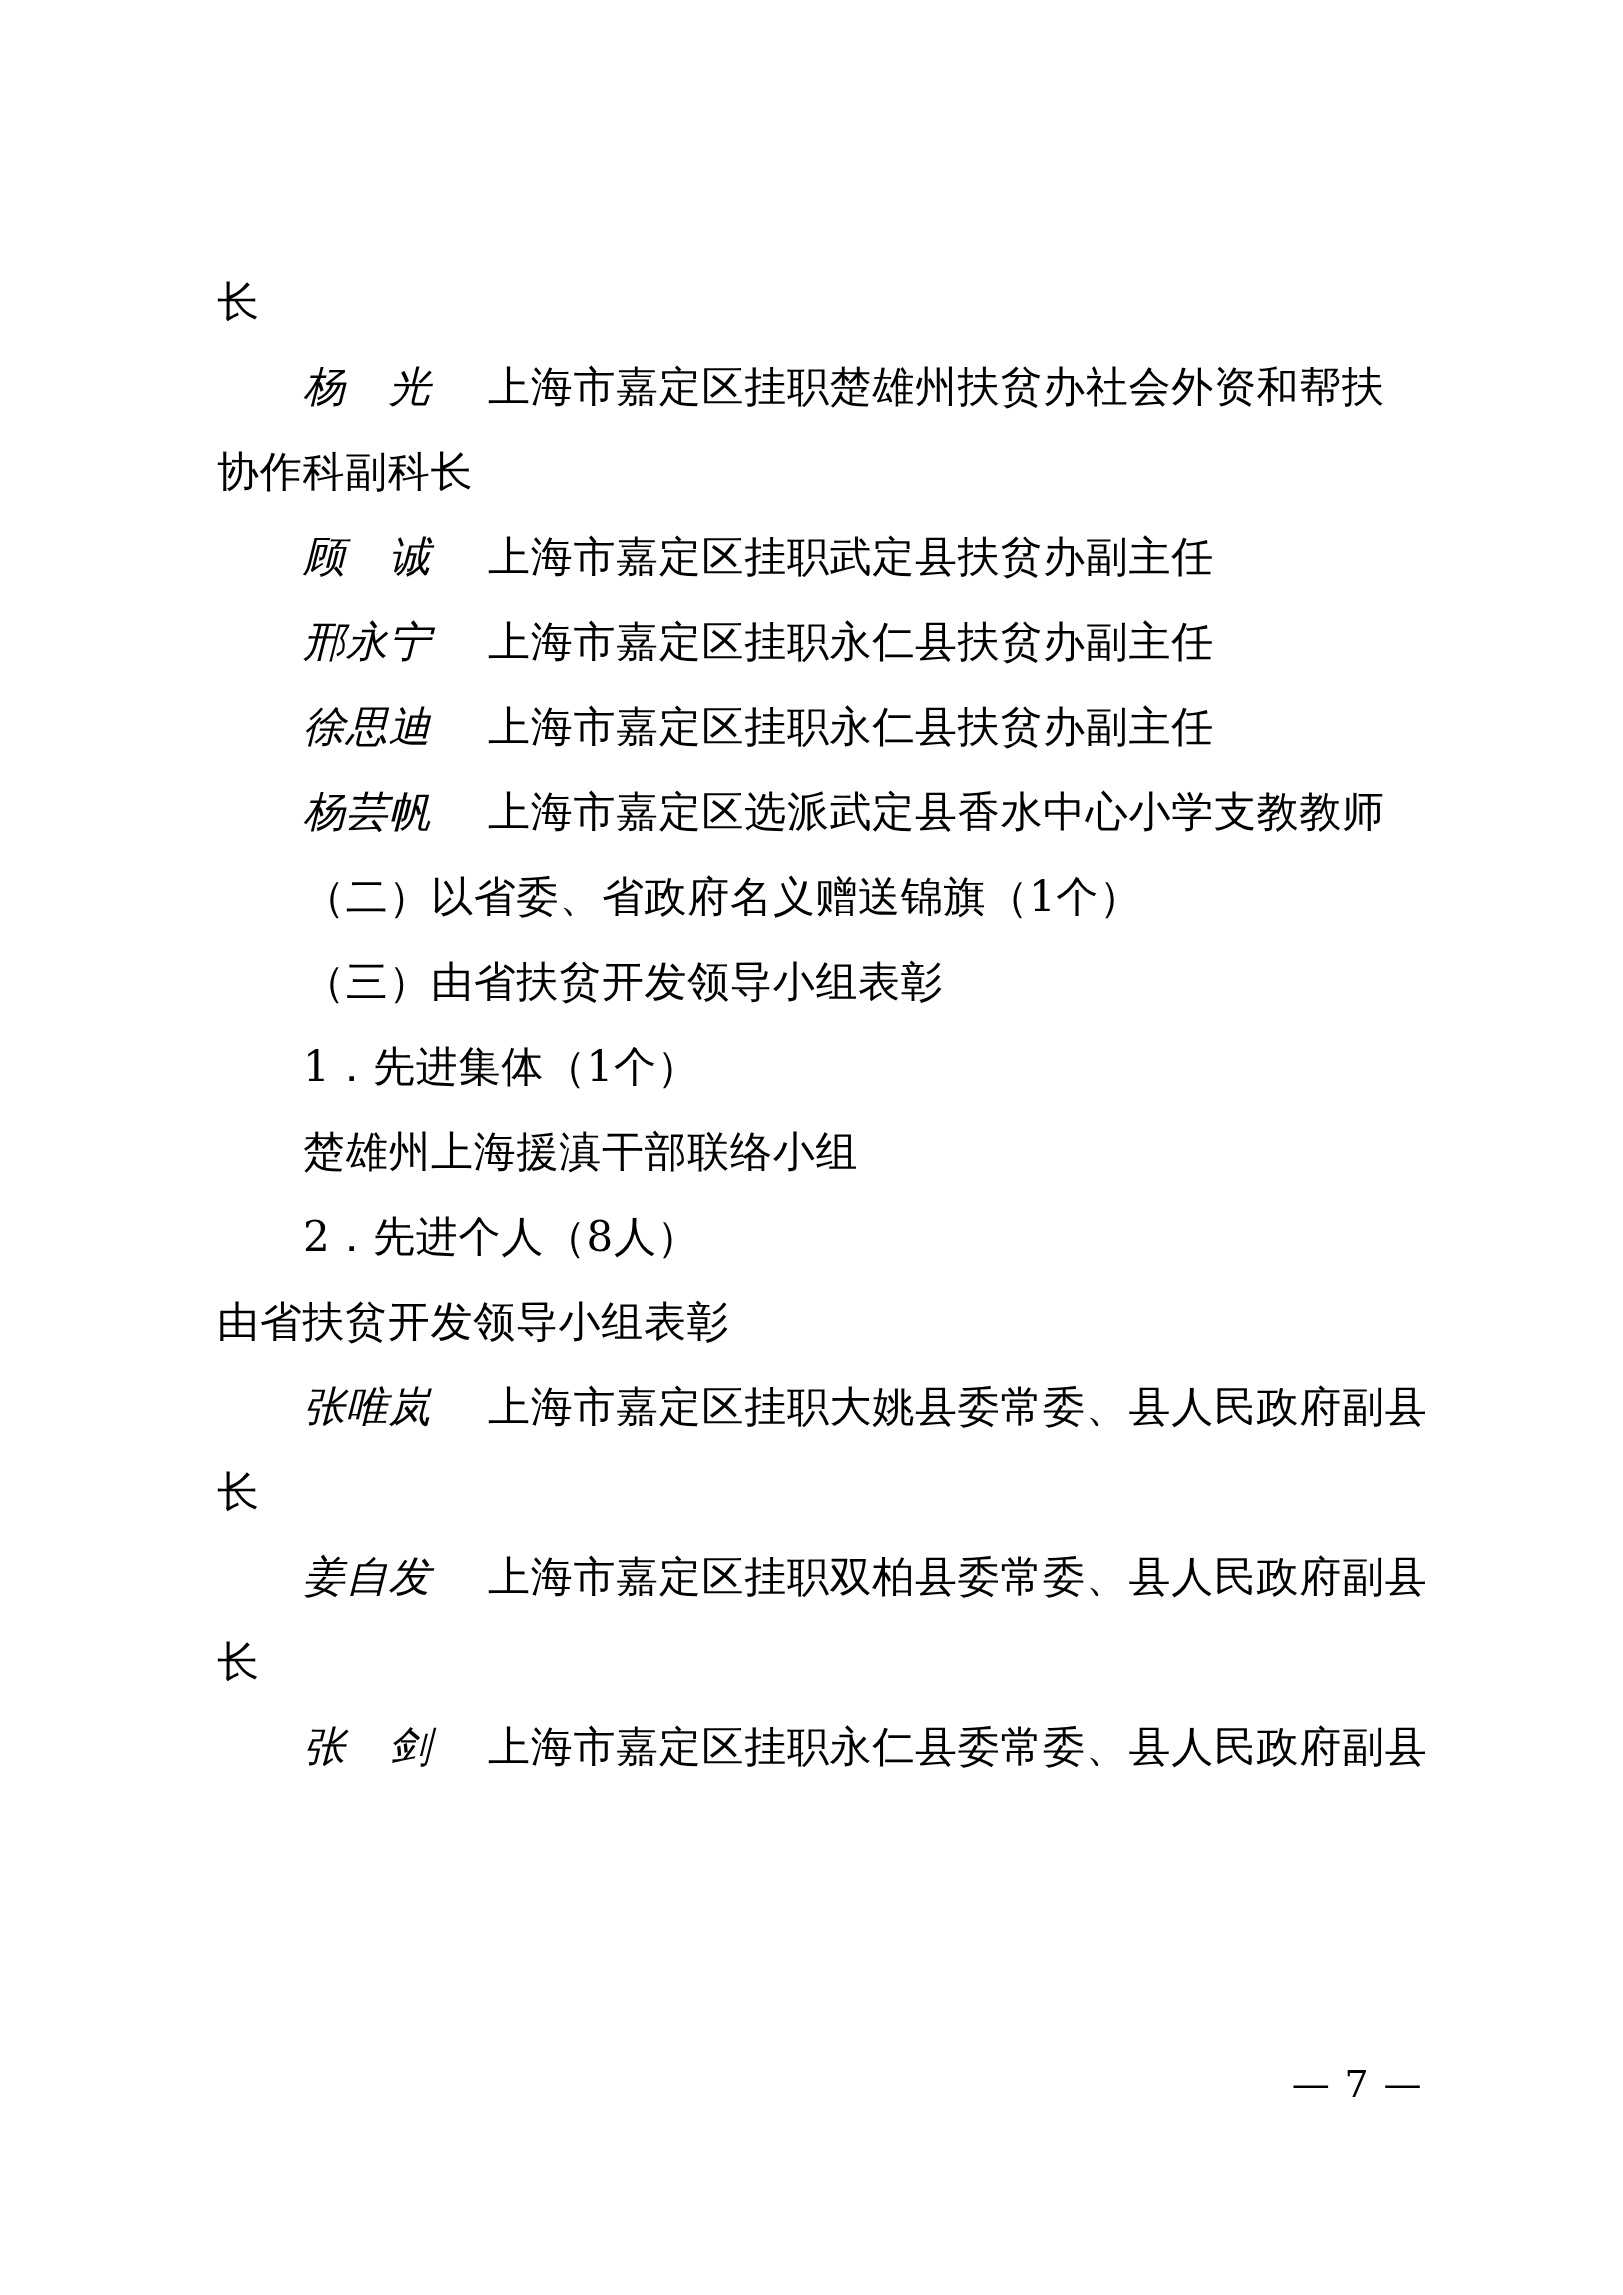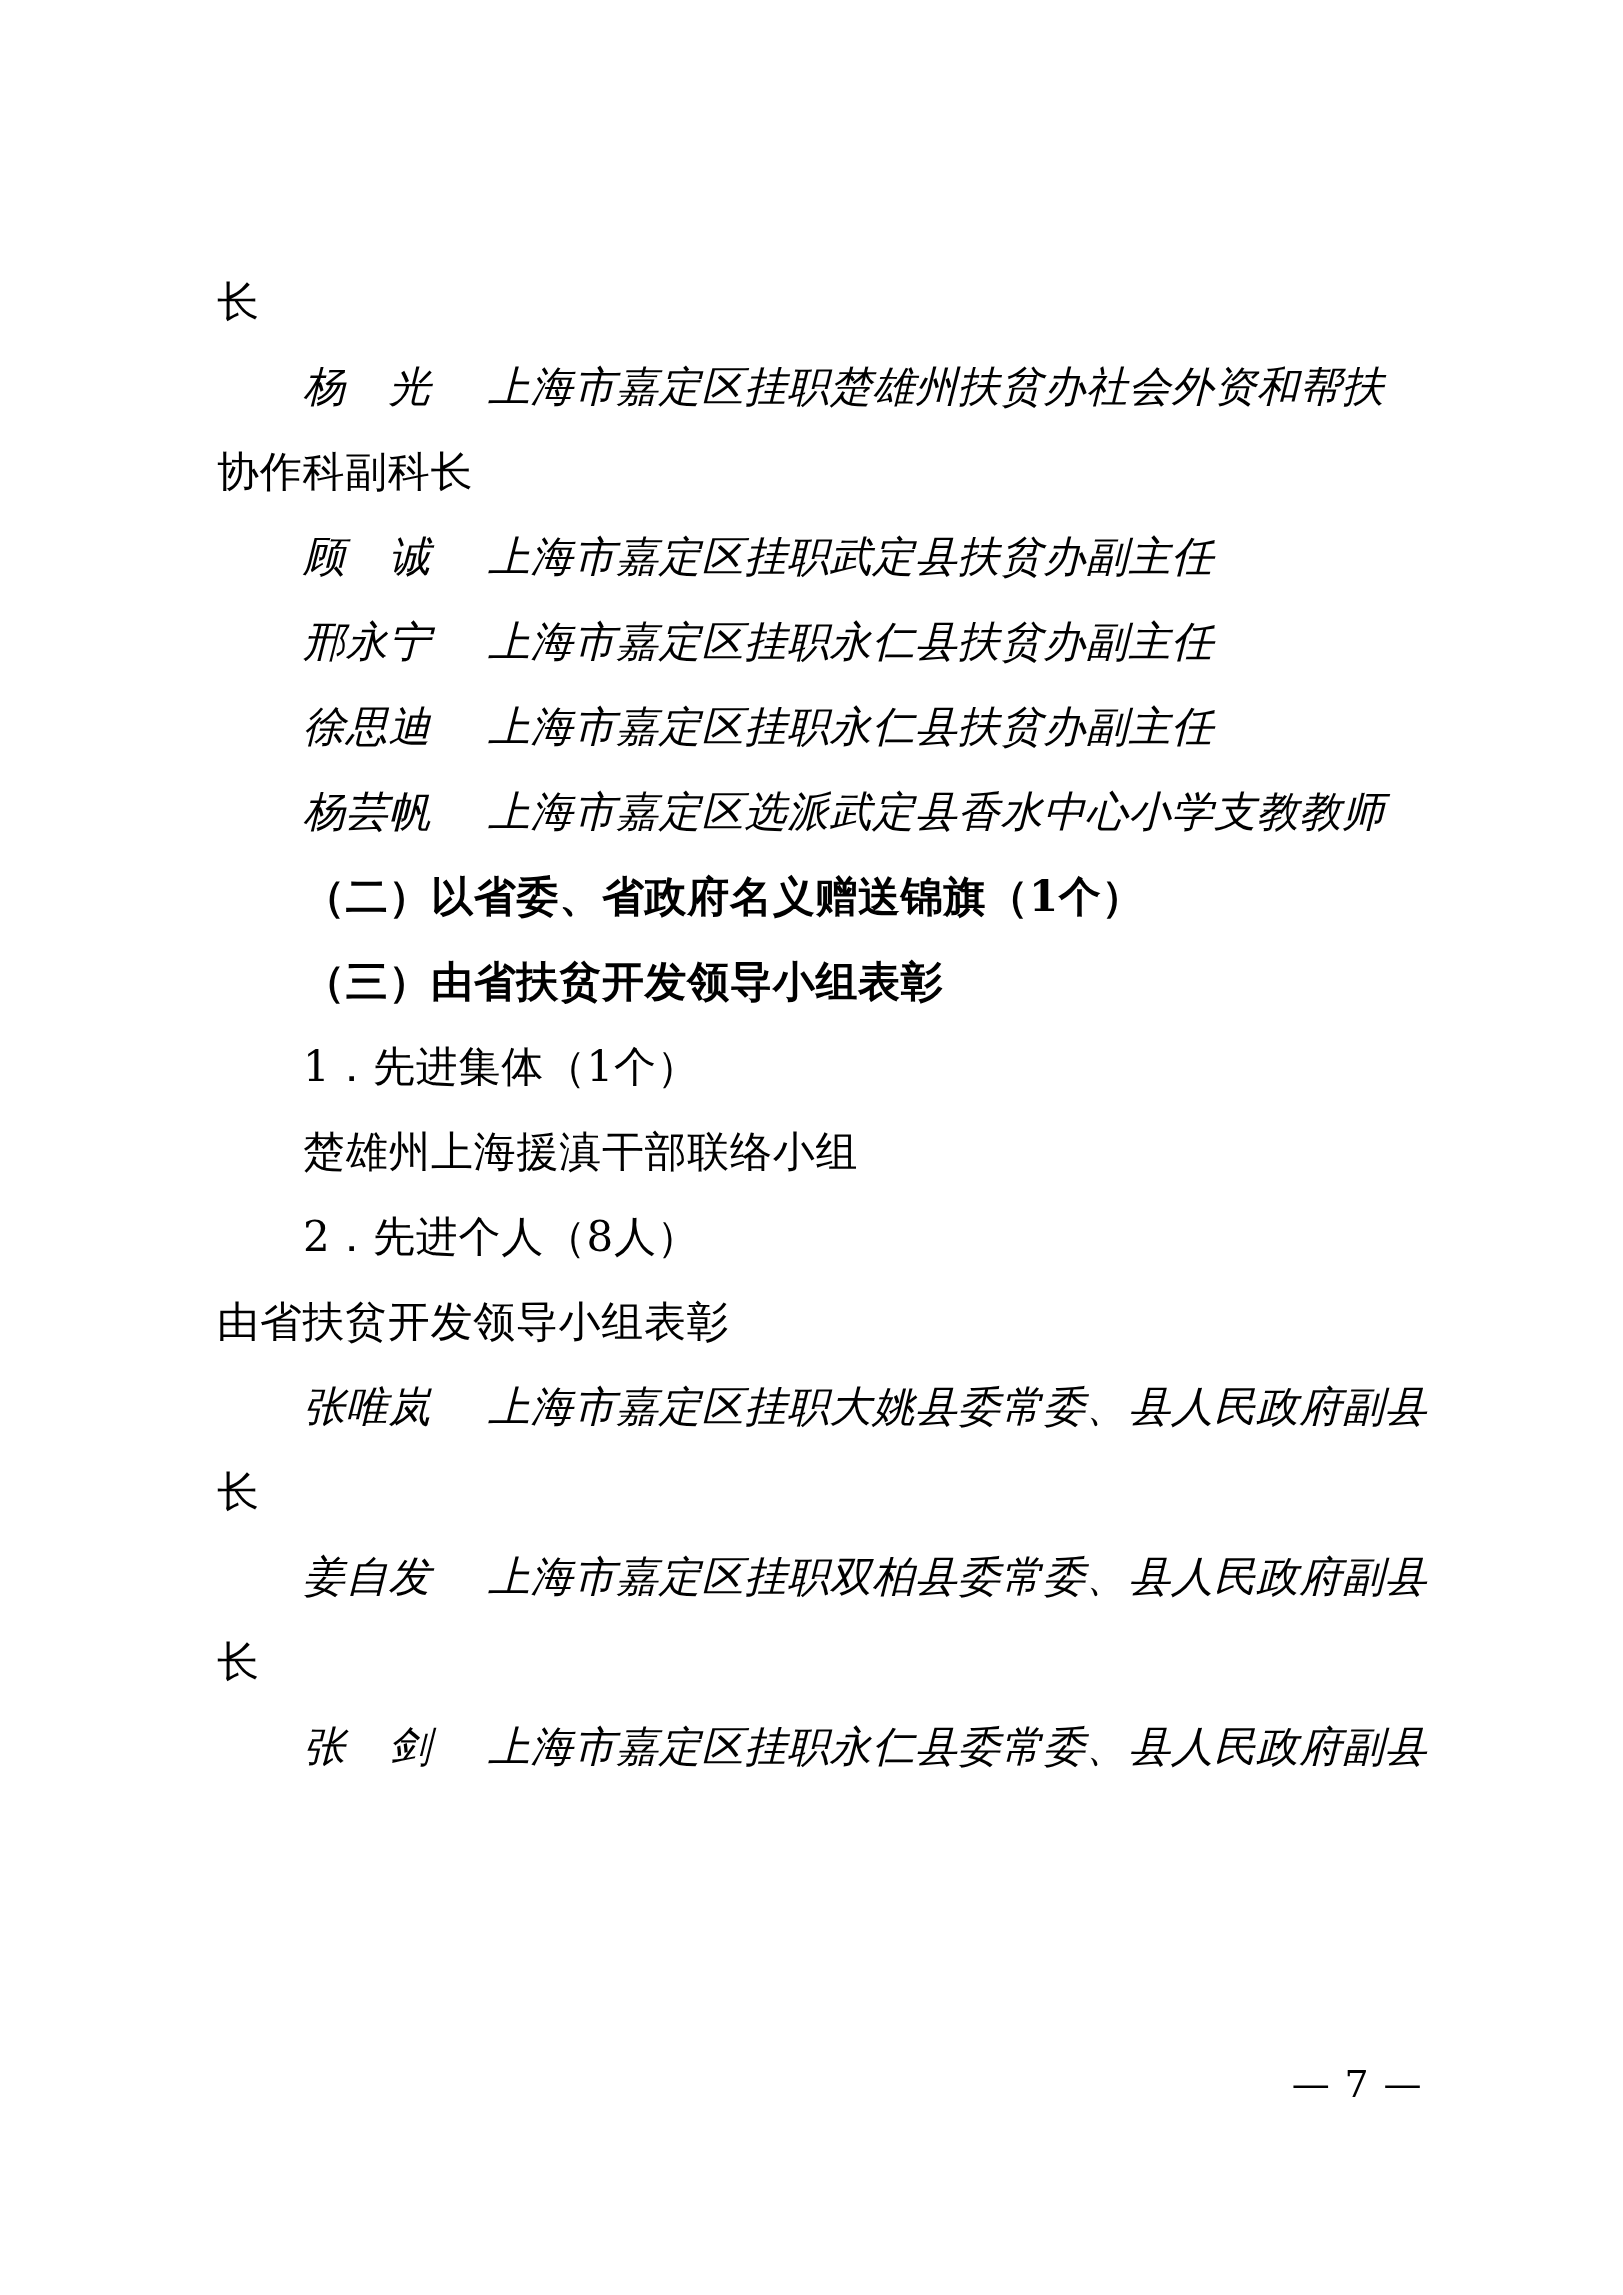--- a/index.html
+++ b/index.html
@@ -19,28 +19,28 @@
     width: 1208px;
   }
   .line {
     height: 85px;
     line-height: 85px;
     font-size: 42px;
     letter-spacing: 0.7px;
     white-space: pre;
   }
   .indent { padding-left: 86px; }
-  .heading { font-weight: bold; }
+  .heading { font-weight: normal; }
   .entry .name {
     display: inline-block;
     width: 130px;
     white-space: pre;
     font-style: italic;
   }
-  .entry .title { margin-left: 55px; font-style: italic; }
+  .entry .title { margin-left: 55px; }
   .footer {
     position: absolute;
     top: 2059px;
     right: 200px;
     height: 51px;
     line-height: 51px;
     font-size: 38px;
     letter-spacing: 1.4px;
     color: #000000;
   }

